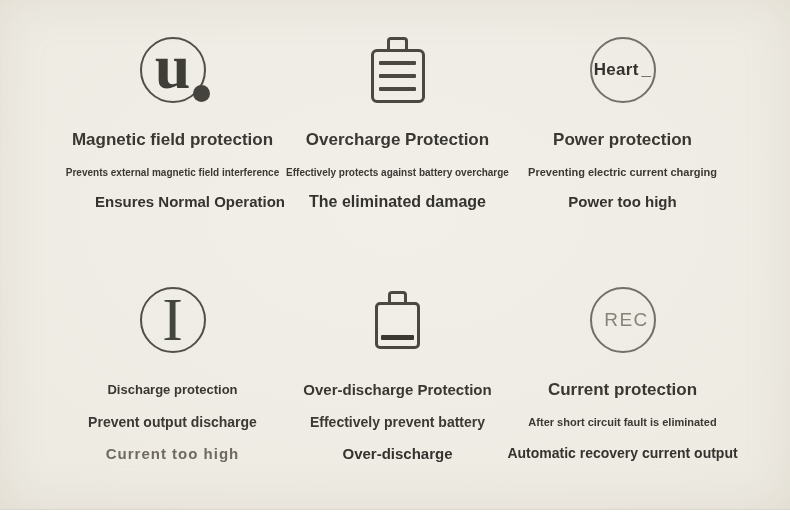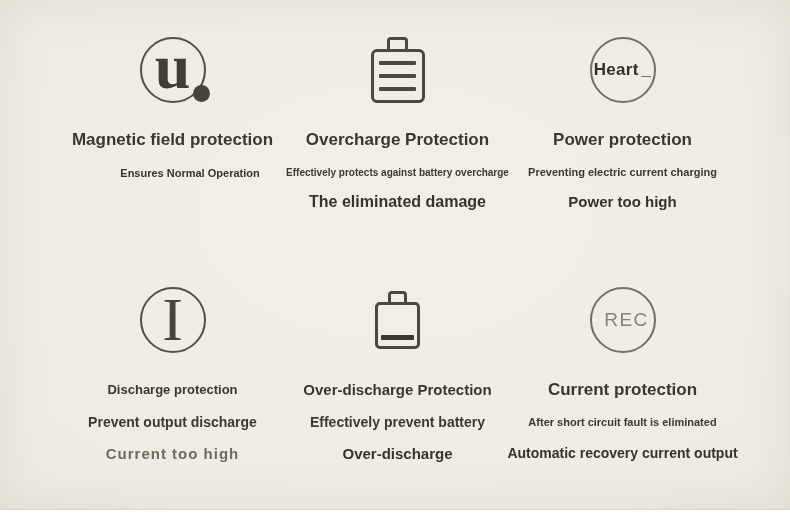--- a/index.html
+++ b/index.html
@@ -55,21 +55,21 @@
     margin-top: 14px;
     font-size: 16px;
     font-weight: bold;
     line-height: 18px;
     color: #35332f;
     white-space: nowrap;
   }
   .row2 .title { font-size: 13px; }
   .row2 .sub1 { font-size: 14px; line-height: 17px; margin-top: 14px; }
   .row2 .sub2 { font-size: 15px; line-height: 19px; margin-top: 13px; }
-  .r1c1 .sub2 { font-size: 11px; padding-left: 35px; }
+  .r1c1 .sub2 { font-size: 15px; padding-left: 35px; }
   .r1c3 .sub1 { font-size: 11px; }
   .r1c3 .sub2 { font-size: 15px; }
   .r2c2 .title { font-size: 15px; }
   .r2c3 .title { font-size: 17px; }
   .r2c3 .sub1 { font-size: 11px; }
   .r2c3 .sub2 { font-size: 14px; }
   .muted { color: #6f6a5d; letter-spacing: 1px; }
 
   
   .circle {
@@ -166,20 +166,21 @@
   <div class="row row1">
 
     <div class="cell r1c1">
       <div class="icon-area">
         <div class="circle">
           <span class="u-glyph">u</span>
           <span class="u-dot"></span>
         </div>
       </div>
       <div class="title">Magnetic field protection</div>
+      <div class="sub1">Prevents external magnetic field interference</div>
       <div class="sub2">Ensures Normal Operation</div>
     </div>
 
     <div class="cell r1c2">
       <div class="icon-area">
         <div class="batt">
           <div class="batt-nub"></div>
           <div class="batt-body">
             <div class="batt-line"></div>
             <div class="batt-line"></div>

